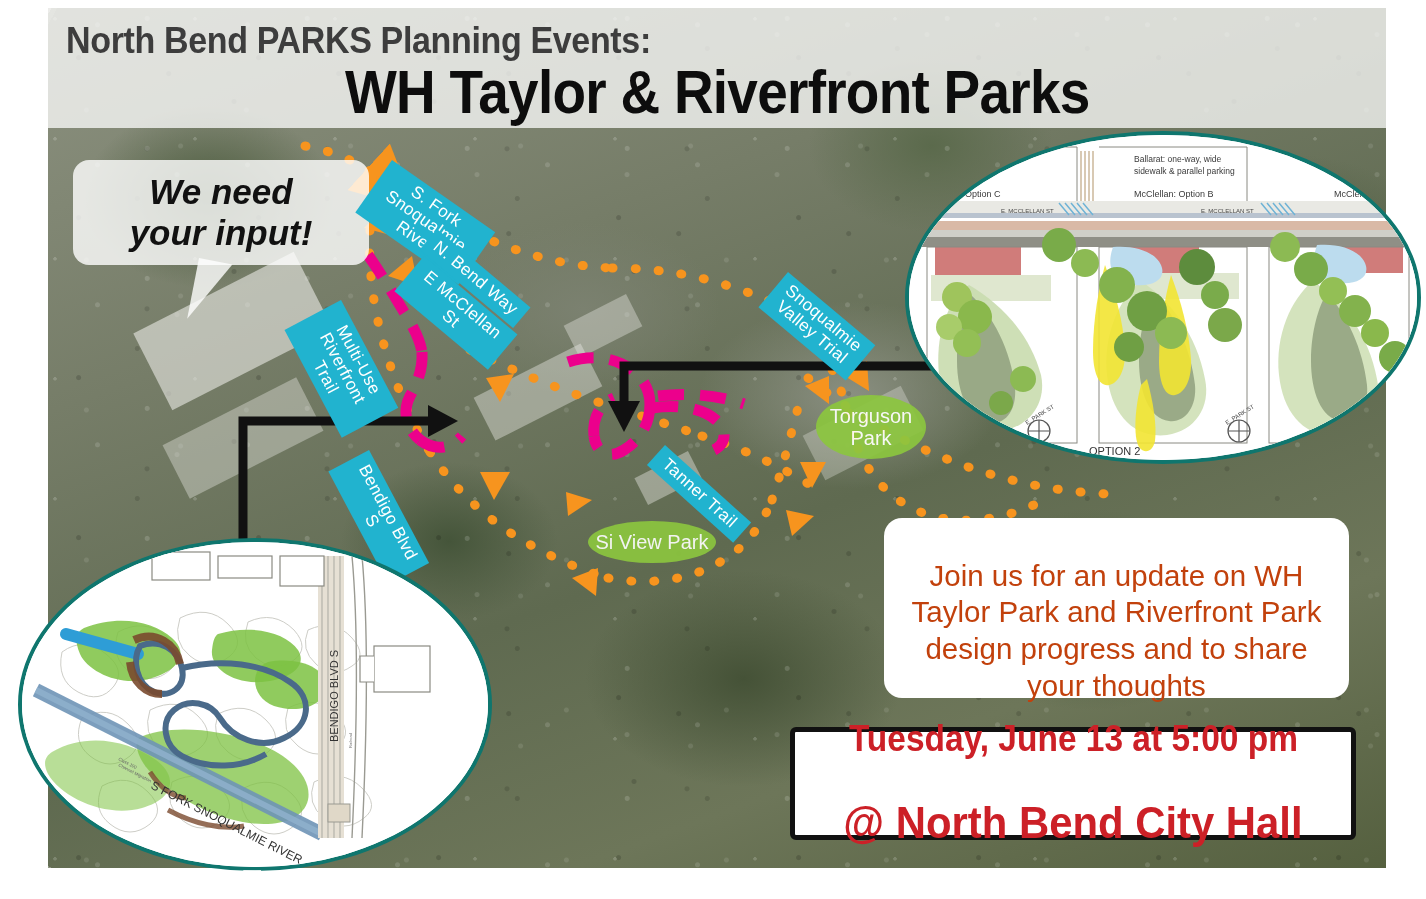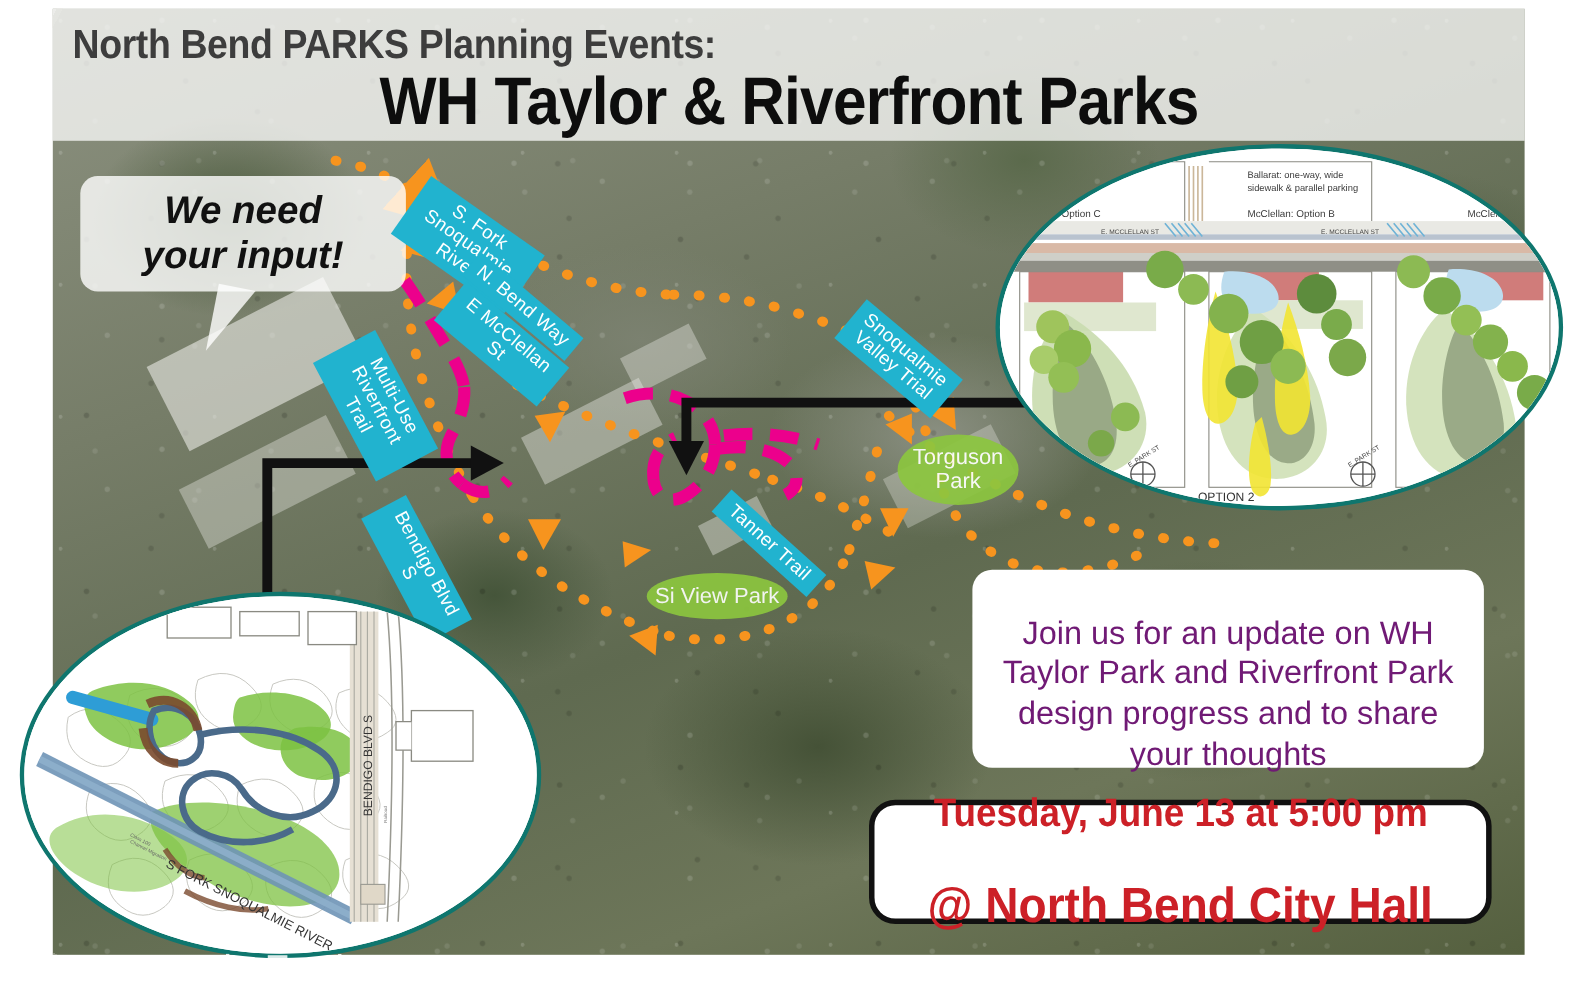--- a/index.html
+++ b/index.html
@@ -191,35 +191,35 @@
     border-radius: 18px;
     display: flex;
     align-items: center;
     justify-content: center;
     box-sizing: border-box;
     padding: 6px 22px;
   }
   .infobox-text {
     font-size: 29.5px;
     line-height: 1.24;
-    color: #701a75;
+    color: #c2410c;
     text-align: center;
     margin-top: 46px;
   }
 
   
   .banner {
     position: absolute;
     left: 790px;
     top: 727px;
     width: 566px;
     height: 113px;
     background: #ffffff;
     border: 5px solid #111111;
-    border-radius: 24px;
+    border-radius: 6px;
     box-sizing: border-box;
     display: flex;
     flex-direction: column;
     align-items: center;
     justify-content: center;
     gap: 42px;
   }
   .banner-l1 {
     font-family: "Liberation Sans Narrow", "Liberation Sans", sans-serif;
     font-weight: bold;

